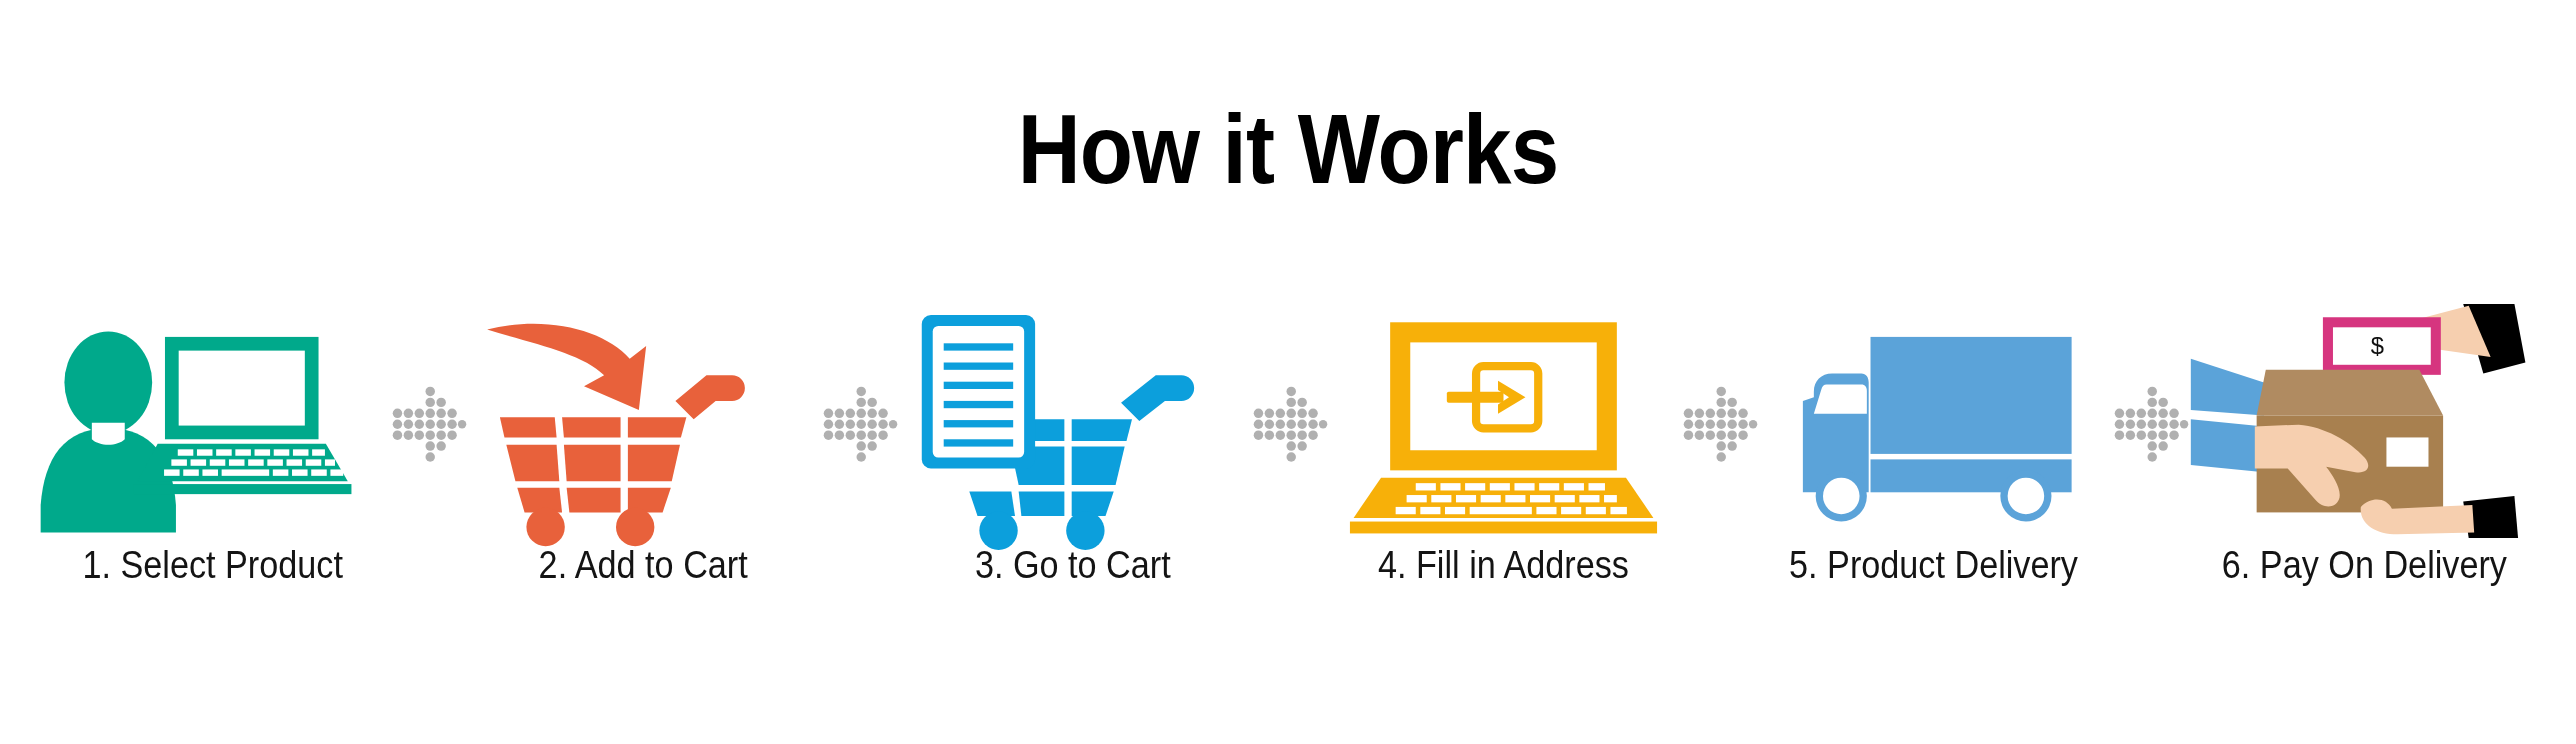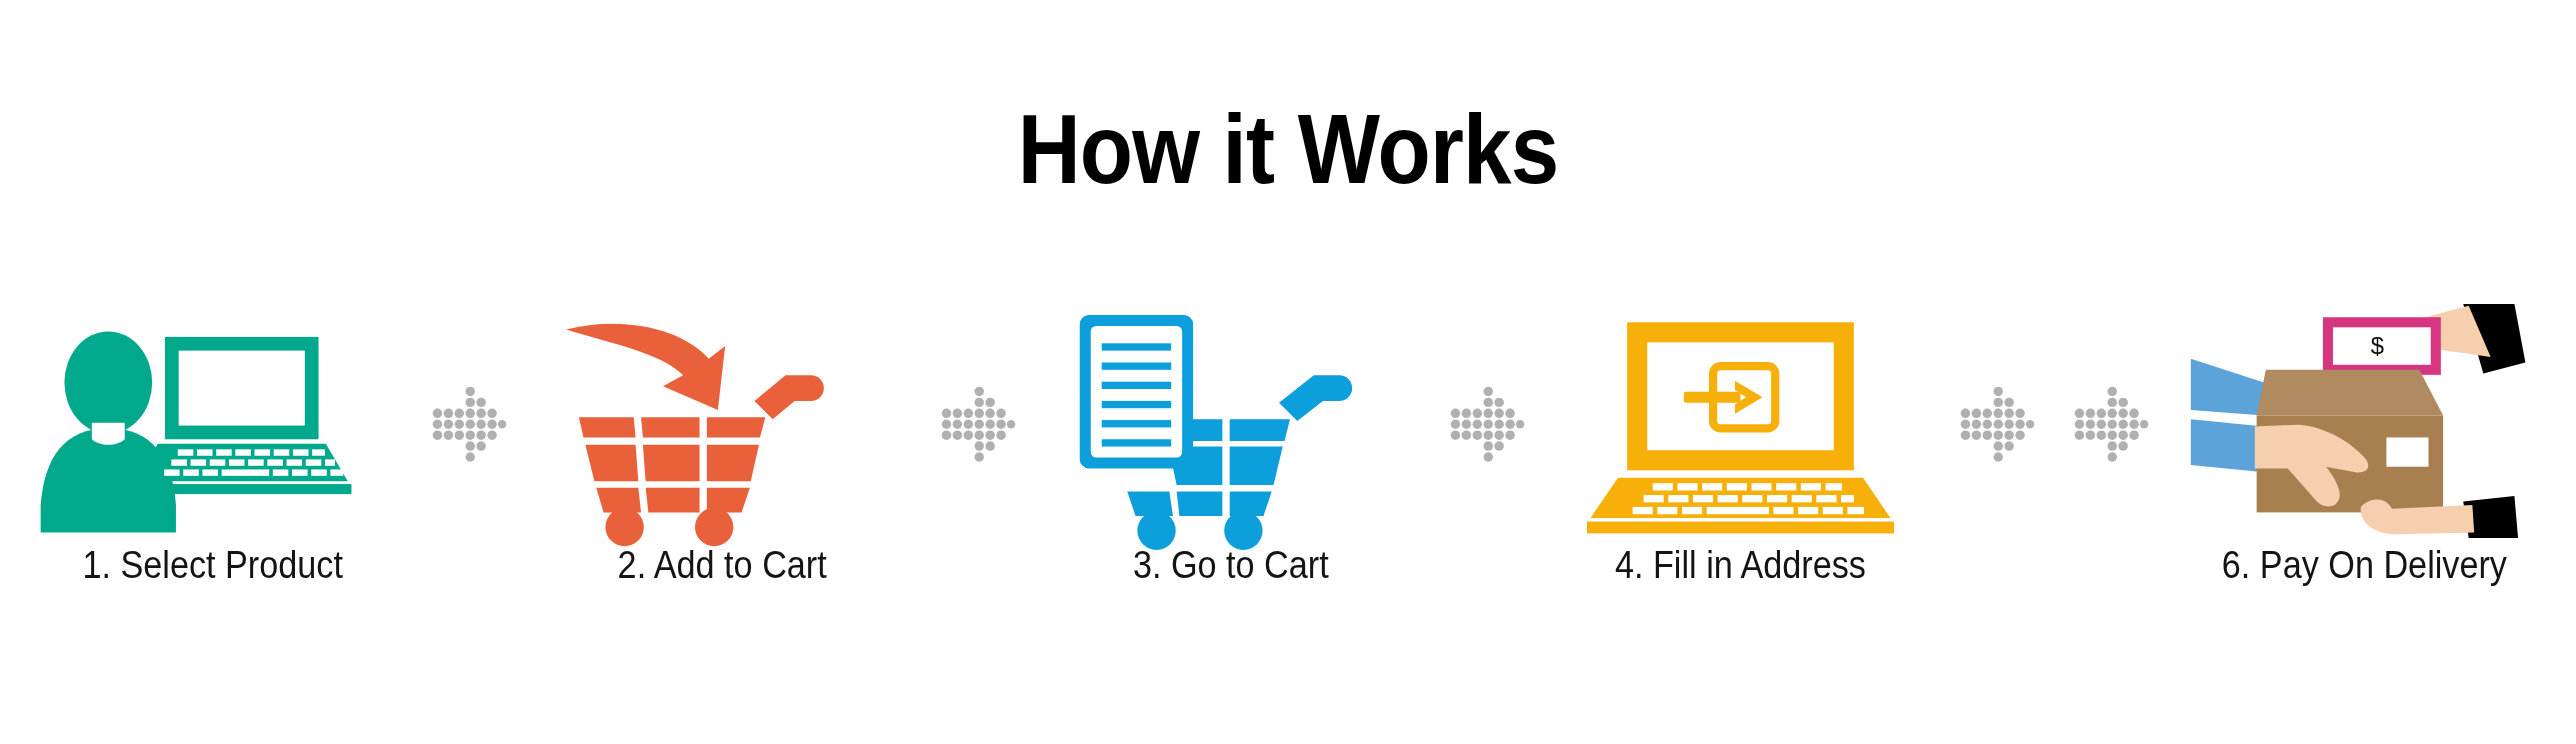--- a/index.html
+++ b/index.html
@@ -414,20 +414,43 @@
           <circle cx="42" cy="54" r="5.2"></circle>
             <circle cx="54" cy="54" r="5.2"></circle>
             <circle cx="66" cy="54" r="5.2"></circle>
           <circle cx="42" cy="66" r="5.2"></circle>
             <circle cx="54" cy="66" r="5.2"></circle>
           <circle cx="42" cy="78" r="5.2"></circle>
         </g>
       </svg>
     </div>
 
+    <div class="step">
+      <div class="step-art">
+        <svg viewBox="0 0 384 260" xmlns="http://www.w3.org/2000/svg" aria-hidden="true">
+          <g fill="#5BA3D9">
+
+            <rect x="122" y="38" width="220" height="128"></rect>
+
+            <rect x="122" y="172" width="220" height="36"></rect>
+
+            <path d="M48 108 L60 104 L60 98 C60 86 68 78 80 78 L112 78 C117 78 120 82 120 88 L120 208 L48 208 Z"></path>
+
+            <path d="M74 90 L112 90 C116 90 118 93 118 97 L118 122 L60 122 L68 96 C69 92 71 90 74 90 Z" fill="#ffffff"></path>
+
+            <circle cx="90" cy="212" r="28" fill="#5BA3D9"></circle>
+            <circle cx="90" cy="212" r="20" fill="#ffffff"></circle>
+
+            <circle cx="292" cy="212" r="28" fill="#5BA3D9"></circle>
+            <circle cx="292" cy="212" r="20" fill="#ffffff"></circle>
+          </g>
+        </svg>
+      </div>
+      <div class="step-label">5. Product Delivery</div>
+    </div>
 
     <div class="sep">
       <svg viewBox="0 0 78 78" xmlns="http://www.w3.org/2000/svg" aria-hidden="true">
         <g fill="#B0B0B0">
           <circle cx="42" cy="6" r="5.2"></circle>
           <circle cx="42" cy="18" r="5.2"></circle>
             <circle cx="54" cy="18" r="5.2"></circle>
           <circle cx="6" cy="30" r="5.2"></circle>
             <circle cx="18" cy="30" r="5.2"></circle>
             <circle cx="30" cy="30" r="5.2"></circle>

